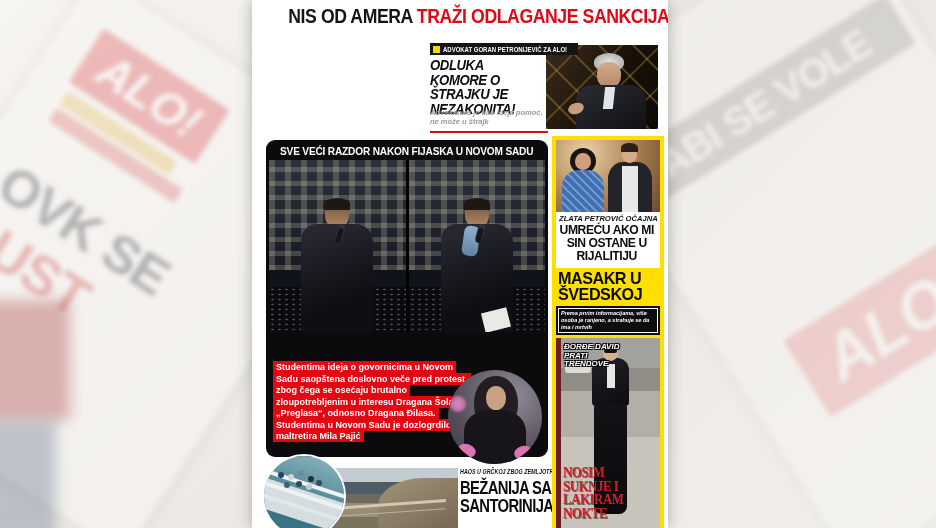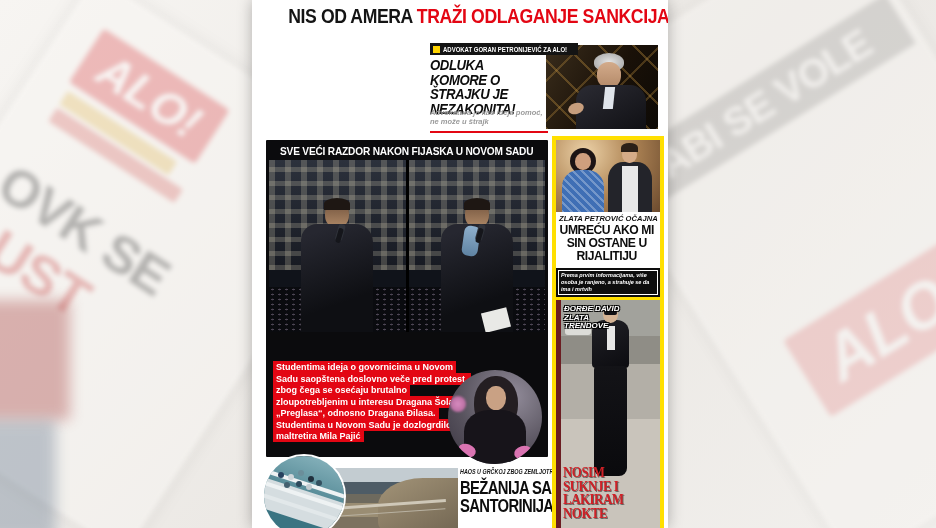--- a/index.html
+++ b/index.html
@@ -72,21 +72,21 @@
                  transform:scaleX(.92);transform-origin:0 50%;}
   .ts-head{position:absolute;left:0;top:15px;width:132px;font-style:italic;}
   .ts-head .in{display:inline-block;width:130px;font-size:15.5px;font-weight:800;line-height:.95;
                letter-spacing:-.5px;color:#0d0d0d;transform:scaleX(.85);transform-origin:0 0;}
   .ts-sub{position:absolute;left:0;top:66px;width:120px;font-size:7.5px;font-style:italic;
           color:#9a9a9a;font-weight:700;line-height:1.15;}
   .ts-rule{position:absolute;left:0;top:88px;width:118px;height:2px;background:#e30613;}
 
   
   .main-story{position:absolute;left:14px;top:140px;width:282px;height:317px;background:#0b0b0d;
-              border-radius:1px;padding:3px;box-sizing:border-box;}
+              border-radius:9px;padding:3px;box-sizing:border-box;}
   .ms-kicker{text-align:center;color:#fff;font-weight:800;font-size:11px;padding:2px 0 3px;
              letter-spacing:-.2px;}
   .ms-kicker .in{display:inline-block;transform:scaleX(.92);white-space:nowrap;}
   .ms-photos{position:relative;height:172px;display:flex;gap:3px;background:#000;overflow:hidden;}
   .panel{flex:1;position:relative;background:#10131a;overflow:hidden;}
   .building{position:absolute;left:0;right:0;top:0;height:64%;background:
       repeating-linear-gradient(90deg,rgba(228,220,190,.22) 0 6px,transparent 6px 16px),
       repeating-linear-gradient(0deg,rgba(228,220,190,.22) 0 5px,transparent 5px 14px),
       linear-gradient(#2c313c,#171a22);}
   .crowd{position:absolute;left:0;right:0;bottom:0;height:26%;
@@ -315,31 +315,34 @@
         <div class="zp-man-body"></div>
         <div class="zp-man-tee"></div>
         <div class="zp-man-face"></div>
       </div>
       <div class="rc-white">
         <div class="rc-kicker1">ZLATA PETROVIĆ OČAJNA</div>
         <div class="rc-head1">
           <span class="in">UMREĆU AKO MI SIN OSTANE U RIJALITIJU</span>
         </div>
       </div>
+      <div class="rc-masakr">
+        <span class="in">MASAKR U ŠVEDSKOJ</span>
+      </div>
       <div class="rc-sub">
         <span class="in">Prema prvim informacijama, više osoba je ranjeno, a strahuje se da ima i mrtvih</span>
       </div>
       <div class="rc-photo2">
         <div class="dj-strip"></div>
         <div class="dj-van"></div>
         <div class="dj-jacket"></div>
         <div class="dj-tee"></div>
         <div class="dj-skirt"></div>
         <div class="dj-head"></div>
-        <div class="rc-kicker2">ĐORĐE DAVID ZLATA TRENDOVE</div>
+        <div class="rc-kicker2">ĐORĐE DAVID PRATI TRENDOVE</div>
         <div class="rc-head2">
           <span class="in">NOSIM SUKNJE I LAKIRAM NOKTE</span>
         </div>
       </div>
     </div>
 
   </div>
 </div>
 
 </body></html>

